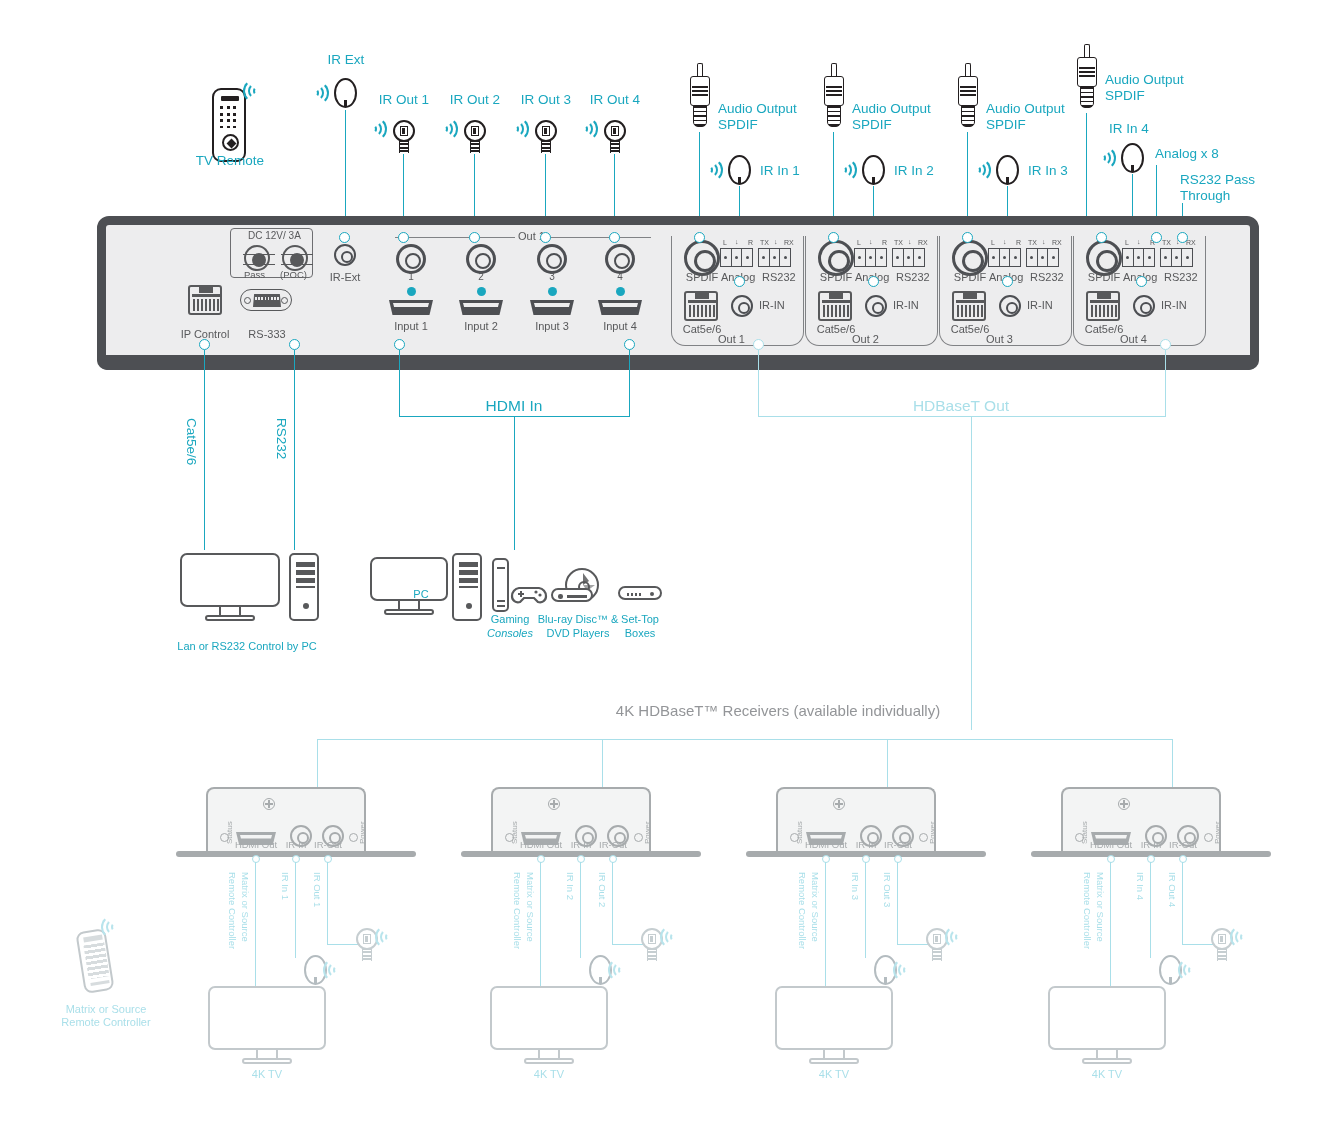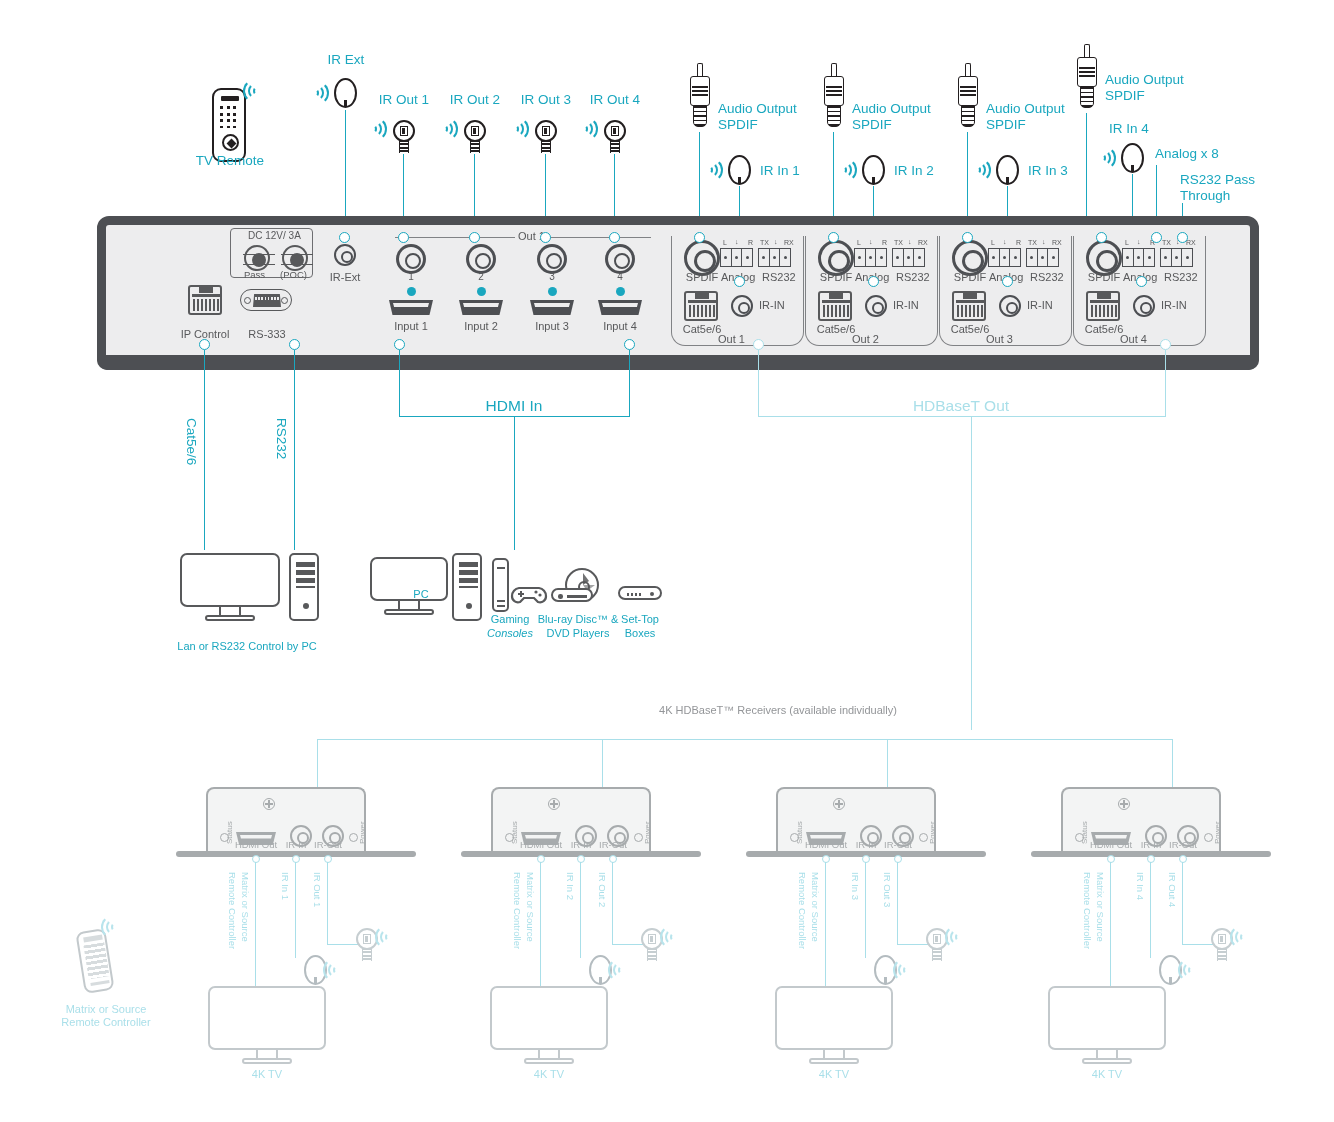--- a/index.html
+++ b/index.html
@@ -853,21 +853,21 @@
   <div class="lbl sm c" style="left:578px;top:613px;">Blu-ray Disc™ &amp;</div>
   <div class="lbl sm c" style="left:578px;top:627px;">DVD Players</div>
 
   <div class="stb abs" style="left:618px;top:586px;">
       <div class="leds"></div>
       <div class="d"></div>
     </div>
   <div class="lbl sm c" style="left:640px;top:613px;">Set-Top</div>
   <div class="lbl sm c" style="left:640px;top:627px;">Boxes</div>
 
-  <div class="lbl big c palegray" style="left:778px;top:703px;color:#939598;font-size:11px;background:#fff;padding:0 10px;">4K HDBaseT™ Receivers (available individually)</div>
+  <div class="lbl big c palegray" style="left:778px;top:703px;color:#939598;font-size:15px;background:#fff;padding:0 10px;">4K HDBaseT™ Receivers (available individually)</div>
   <div class="ln pale h" style="left:317px;top:739px;width:856px;"></div>
   <div class="ln pale v" style="left:317px;top:739px;height:48px;"></div>
   <div class="ln pale v" style="left:602px;top:739px;height:48px;"></div>
   <div class="ln pale v" style="left:887px;top:739px;height:48px;"></div>
   <div class="ln pale v" style="left:1172px;top:739px;height:48px;"></div>
 
   <div class="rx abs" style="left:206px;top:787px;"></div>
   <div class="rx-foot abs" style="left:176px;top:851px;width:240px;"></div>
   <div class="rx" style="position:absolute;left:206px;top:787px;width:160px;height:70px;border:none;background:transparent;">
     <div class="led" style="left:14px;top:46px;"></div>

